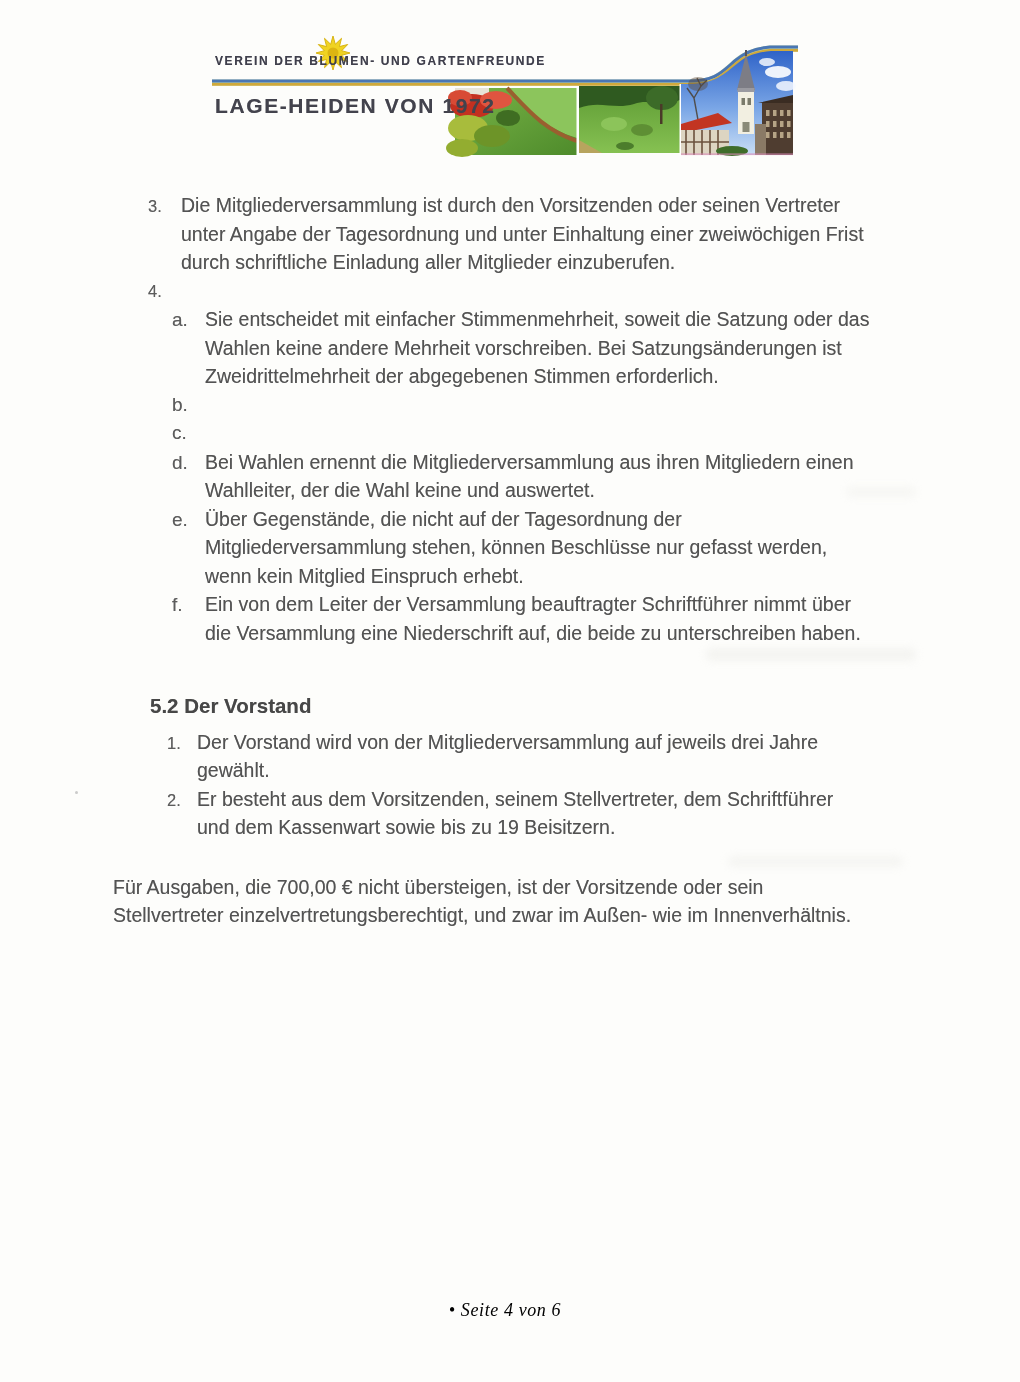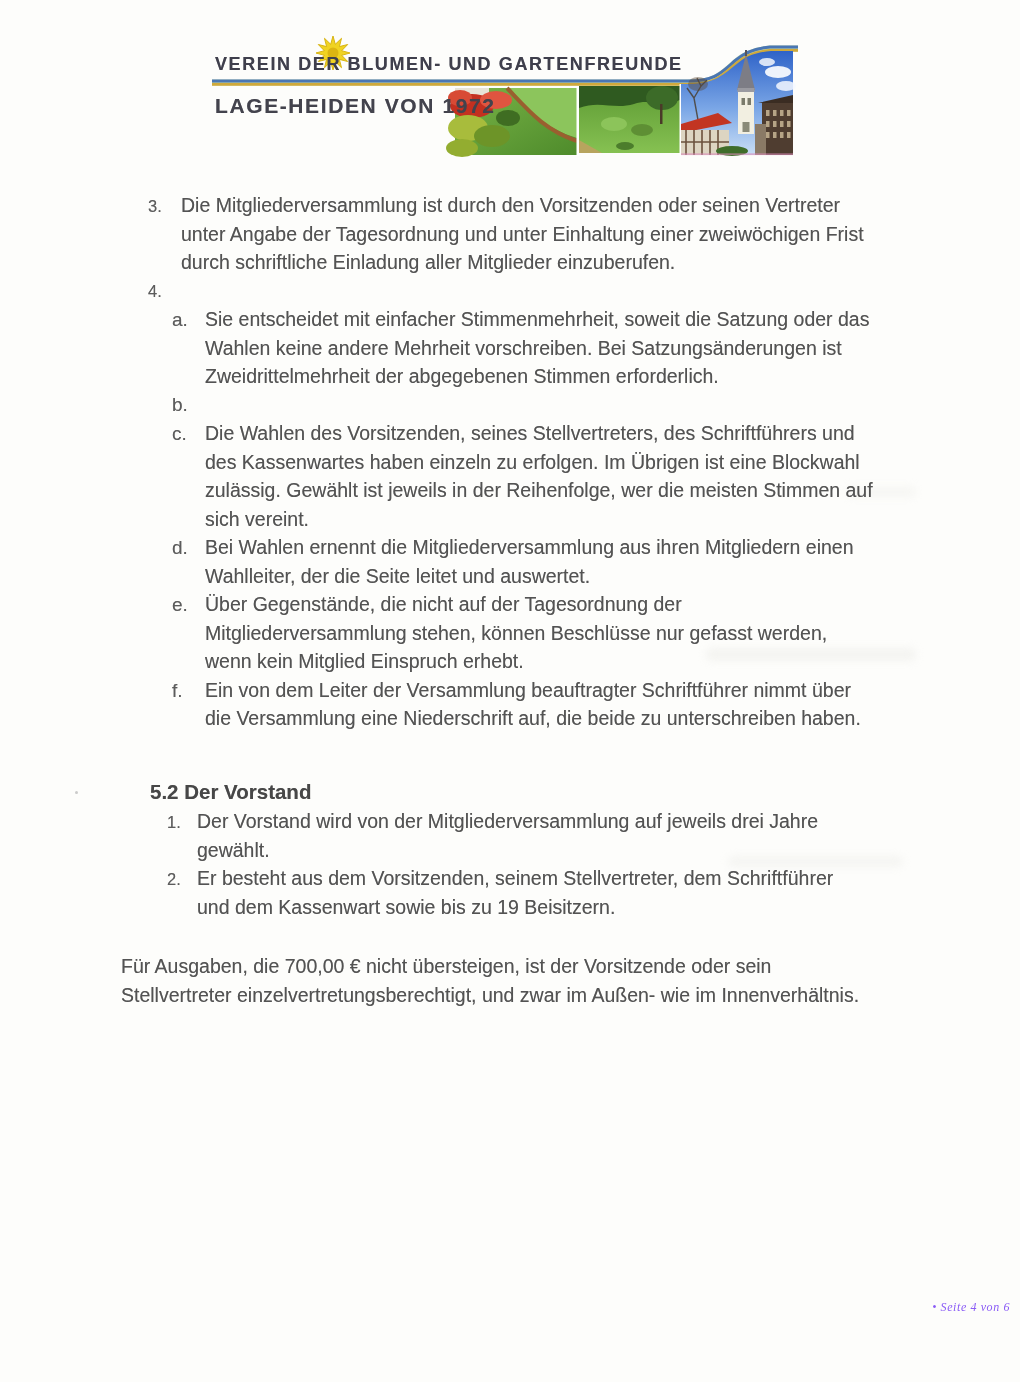--- a/index.html
+++ b/index.html
@@ -7,21 +7,21 @@
     width:1020px;height:1382px;position:relative;overflow:hidden;
     background:#fdfdfb;
     font-family:"Liberation Sans",sans-serif;
   }
   .page{position:absolute;inset:0;}
 
   
   .header-art{position:absolute;left:210px;top:28px;width:590px;height:132px;z-index:0;}
   .org-line1{
     position:absolute;left:215px;top:54px;z-index:2;
-    font-size:18px;font-weight:bold;letter-spacing:1.6px;color:#3f3f4c;
+    font-size:12px;font-weight:bold;letter-spacing:1.6px;color:#3f3f4c;
     text-shadow:0 0 .5px rgba(63,63,76,.55);white-space:nowrap;
   }
   .org-line2{
     position:absolute;left:215px;top:94px;z-index:2;
     font-size:21px;font-weight:bold;letter-spacing:1.6px;color:#43434d;
     text-shadow:0 0 .5px rgba(67,67,77,.55);white-space:nowrap;
   }
 
   
   .content{
@@ -32,30 +32,30 @@
   .item{display:flex;align-items:baseline;}
   .item .marker{flex:none;color:#5c5c5c;}
   .numbered{margin-left:35px;}
   .numbered .marker{width:33px;font-size:16.5px;}
   .lettered{margin-left:59px;}
   .lettered .marker{width:33px;font-size:19px;}
   .vorstand{margin-left:54px;}
   .vorstand .marker{width:30px;font-size:16.5px;}
   .item .text{white-space:pre-line;}
   .section-heading{
-    margin:45px 0 1px 37px;font-size:20.5px;font-weight:bold;color:#474747;
+    margin:45px 0 7px 37px;font-size:20.5px;font-weight:bold;color:#474747;
     text-shadow:0 0 .5px rgba(71,71,71,.5);
   }
-  .closing{margin-top:31px;margin-left:8px;white-space:pre-line;}
+  .closing{margin-top:31px;margin-left:0;white-space:pre-line;}
 
   
   .footer{
-    position:absolute;left:0;right:10px;top:1300px;text-align:right;z-index:1;
+    position:absolute;left:0;right:10px;top:1300px;text-align:center;z-index:1;
     font-family:"Liberation Serif",serif;font-style:italic;
-    font-size:12px;color:#8b5cf6;letter-spacing:.6px;
+    font-size:18px;color:#000000;letter-spacing:.6px;
   }
 
   
   .ghost{position:absolute;background:#e8e8e4;filter:blur(4px);border-radius:6px;z-index:0;}
   .ghost.g1{left:706px;top:648px;width:210px;height:13px;opacity:.45;}
   .ghost.g2{left:728px;top:856px;width:175px;height:11px;opacity:.40;}
   .ghost.g3{left:846px;top:487px;width:70px;height:10px;opacity:.35;}
   .speck{position:absolute;width:3px;height:3px;border-radius:50%;background:#9a9a9a;opacity:.5;z-index:0;}
 </style>
 </head>
@@ -188,29 +188,25 @@
       <span class="marker">a.</span>
       <span class="text">Sie entscheidet mit einfacher Stimmenmehrheit, soweit die Satzung oder das
 Wahlen keine andere Mehrheit vorschreiben. Bei Satzungsänderungen ist
 Zweidrittelmehrheit der abgegebenen Stimmen erforderlich.</span>
     </div>
     <div class="item lettered">
       <span class="marker">b.</span>
     </div>
     <div class="item lettered">
       <span class="marker">c.</span>
-      <span class="text">Die Wahlen des Vorsitzenden, seines Stellvertreters, des Schriftführers und
-des Kassenwartes haben einzeln zu erfolgen. Im Übrigen ist eine Blockwahl
-zulässig. Gewählt ist jeweils in der Reihenfolge, wer die meisten Stimmen auf
-sich vereint.</span>
     </div>
     <div class="item lettered">
       <span class="marker">d.</span>
       <span class="text">Bei Wahlen ernennt die Mitgliederversammlung aus ihren Mitgliedern einen
-Wahlleiter, der die Seite leitet und auswertet.</span>
+Wahlleiter, der die Wahl keine und auswertet.</span>
     </div>
     <div class="item lettered">
       <span class="marker">e.</span>
       <span class="text">Über Gegenstände, die nicht auf der Tagesordnung der
 Mitgliederversammlung stehen, können Beschlüsse nur gefasst werden,
 wenn kein Mitglied Einspruch erhebt.</span>
     </div>
     <div class="item lettered">
       <span class="marker">f.</span>
       <span class="text">Ein von dem Leiter der Versammlung beauftragter Schriftführer nimmt über

